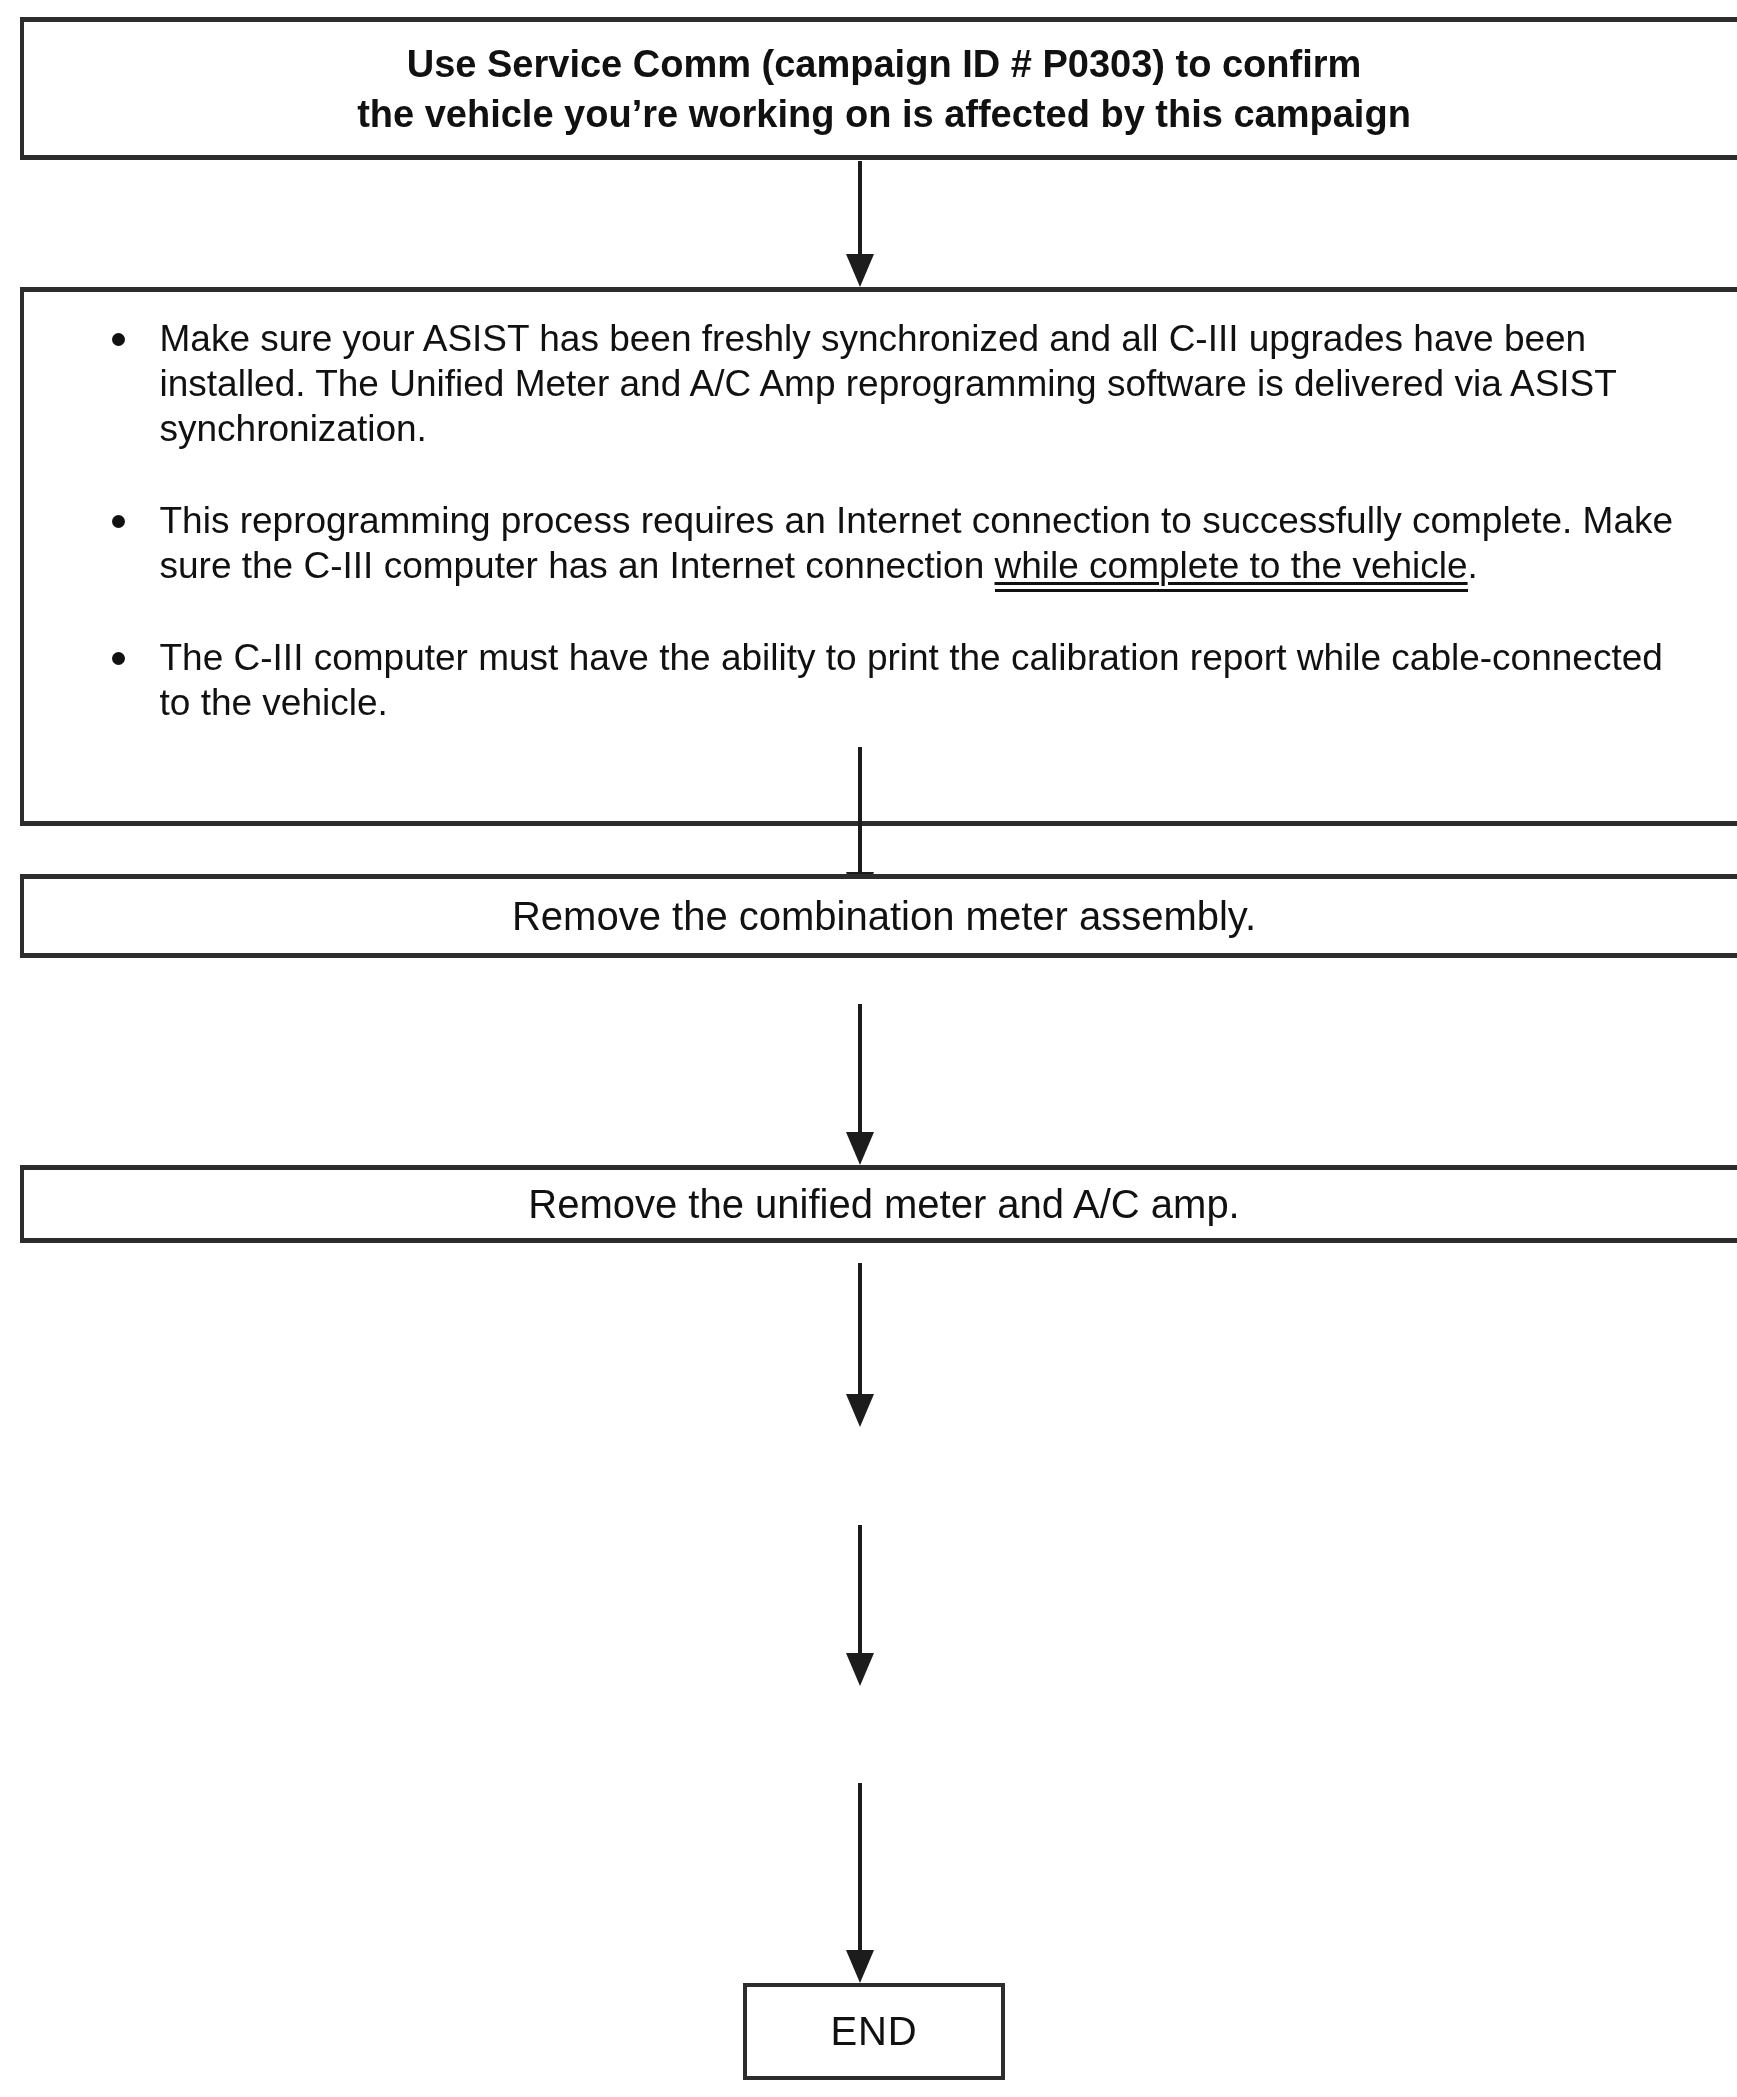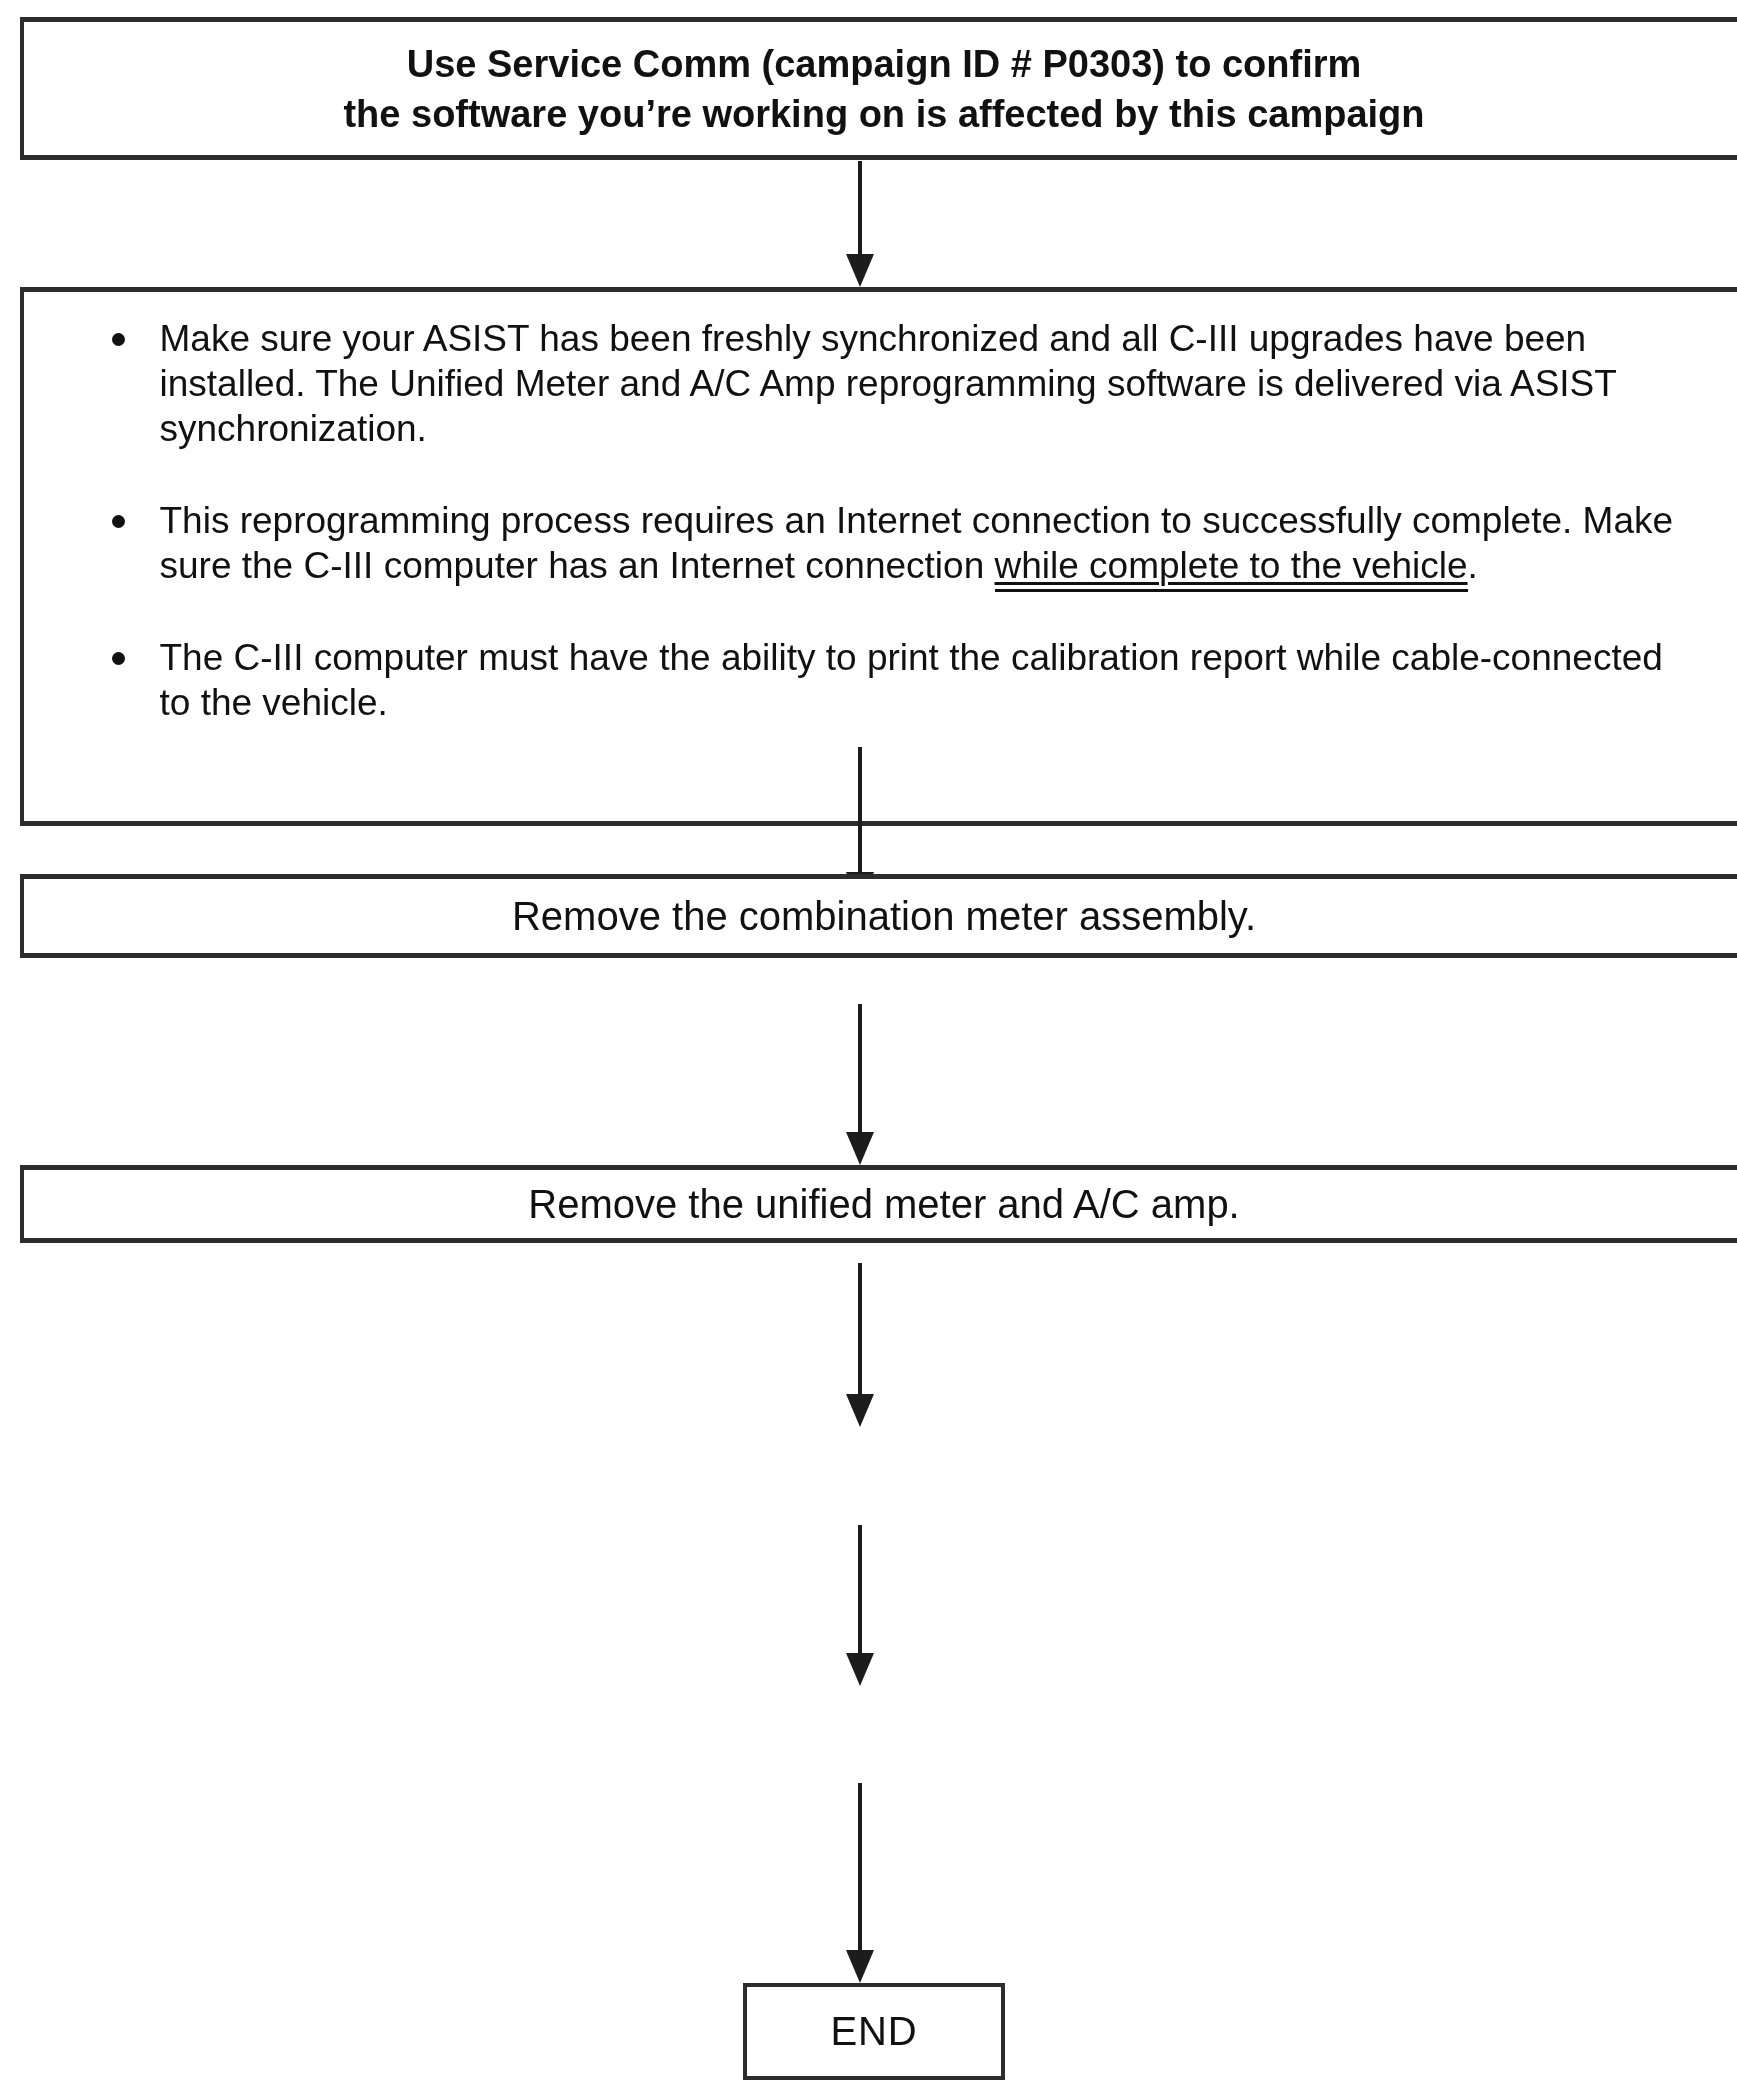--- a/index.html
+++ b/index.html
@@ -86,21 +86,21 @@
   .a6{ top:1783px; height:200px; }
 </style>
 </head>
 <body>
 
 <div id="flowchart">
 
   <div class="box" id="header-box">
     <div class="header-text">
       <div>Use Service Comm (campaign ID # P0303) to confirm</div>
-      <div>the software you’re working on is affected by this campaign</div>
+      <div>the vehicle you’re working on is affected by this campaign</div>
     </div>
   </div>
 
   <div class="arrow a1">
     <div class="arrow-line"></div>
     <div class="arrow-head"></div>
   </div>
 
   <div class="box" id="notes-box">
     <ul id="notes-list">

